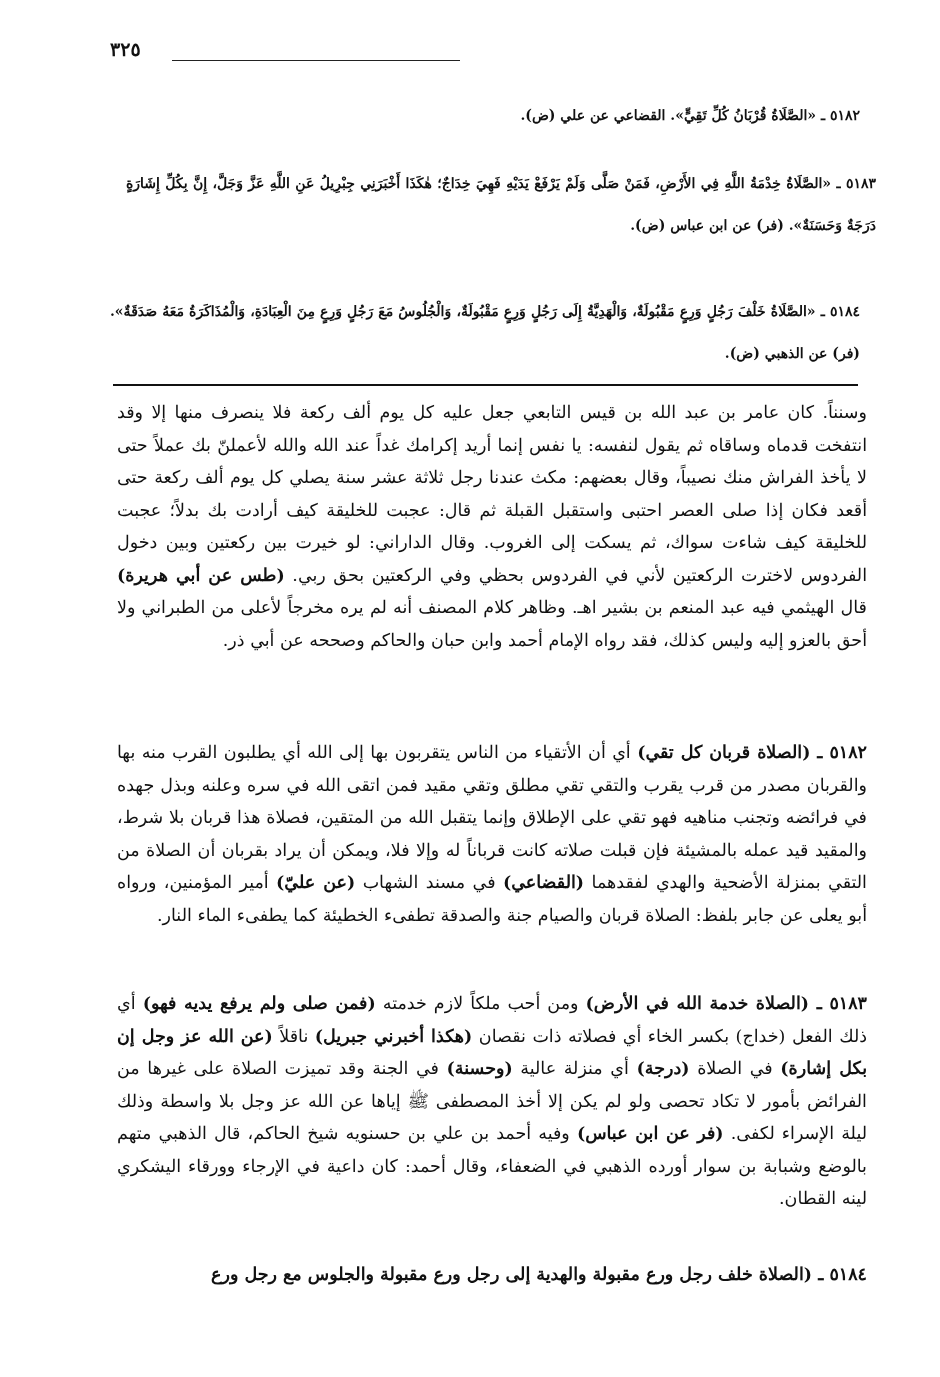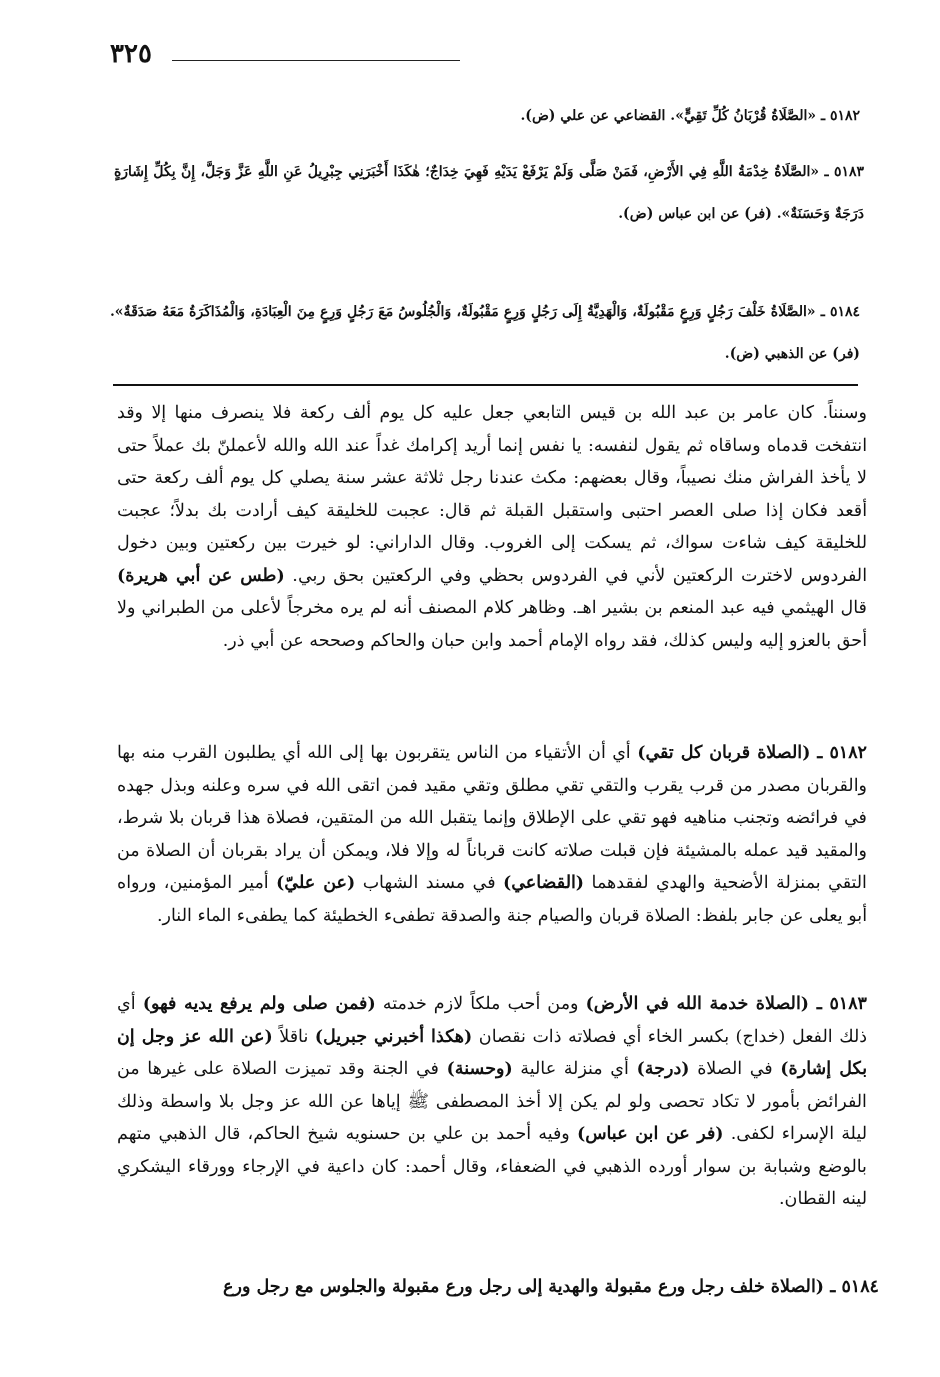--- a/index.html
+++ b/index.html
@@ -3,21 +3,21 @@
 <meta charset="utf-8">
 <style>
   html, body { margin: 0; padding: 0; background: #ffffff; }
   body { width: 940px; height: 1377px; position: relative; overflow: hidden;
          font-family: "DejaVu Serif", "Liberation Serif", serif; color: #111; }
   .page { position: absolute; left: 110px; top: 0; width: 750px; direction: rtl; }
 
   .header { position: absolute; top: 38px; left: 0; width: 750px; height: 34px; }
   .header-title { position: absolute; right: 0; top: 0; font-size: 19px; font-weight: bold; white-space: nowrap; }
   .header-rule { position: absolute; left: 62px; right: 400px; top: 22px; border-top: 1.5px solid #222; }
-  .page-number { position: absolute; left: 0; top: 0; font-size: 26px; font-weight: bold; }
+  .page-number { position: absolute; left: 0; top: 0; font-size: 19px; font-weight: bold; }
 
   .hadith { position: absolute; left: 0; width: 750px; font-size: 14px; line-height: 42px; text-align: justify; font-weight: 600; }
   .hadith .num { font-weight: bold; }
   .h1 { top: 94px; }
   .h2 { top: 146px; }
   .h3 { top: 290px; }
 
   .divider { position: absolute; top: 384px; left: 3px; width: 745px; border-top: 2.5px solid #111; }
 
   .commentary { position: absolute; left: 7px; width: 750px; font-size: 17.5px; line-height: 32.5px; text-align: justify; }
@@ -35,30 +35,30 @@
   <div class="header">
     <span class="header-rule"></span>
     <span class="page-number">٣٢٥</span>
   </div>
 
   <p class="hadith h1" style="margin:0">
     <span class="num">٥١٨٢ ـ</span>
     <span>«الصَّلَاةُ قُرْبَانُ كُلِّ تَقِيٍّ». القضاعي عن علي (ض).</span>
   </p>
 
-  <p class="hadith h2" style="margin:4px">
+  <p class="hadith h2" style="margin:16px">
     <span class="num">٥١٨٣ ـ</span>
     <span>«الصَّلَاةُ خِدْمَةُ اللَّهِ فِي الأَرْضِ، فَمَنْ صَلَّى وَلَمْ يَرْفَعْ يَدَيْهِ فَهِيَ خِدَاجٌ؛ هٰكَذَا أَخْبَرَنِي جِبْرِيلُ عَنِ اللَّهِ عَزَّ وَجَلَّ، إِنَّ بِكُلِّ إِشَارَةٍ دَرَجَةٌ وَحَسَنَةٌ». (فر) عن ابن عباس (ض).</span>
   </p>
 
   <p class="hadith h3" style="margin:0">
     <span class="num">٥١٨٤ ـ</span>
     <span>«الصَّلَاةُ خَلْفَ رَجُلٍ وَرِعٍ مَقْبُولَةٌ، وَالْهَدِيَّةُ إِلَى رَجُلٍ وَرِعٍ مَقْبُولَةٌ، وَالْجُلُوسُ مَعَ رَجُلٍ وَرِعٍ مِنَ الْعِبَادَةِ، وَالْمُذَاكَرَةُ مَعَهُ صَدَقَةٌ». (فر) عن الذهبي (ض).</span>
   </p>
 
   <div class="divider"></div>
 
   <p class="commentary c0" style="margin:0"><span>وسنناً. كان عامر بن عبد الله بن قيس التابعي جعل عليه كل يوم ألف ركعة فلا ينصرف منها إلا وقد انتفخت قدماه وساقاه ثم يقول لنفسه: يا نفس إنما أريد إكرامك غداً عند الله والله لأعملنّ بك عملاً حتى لا يأخذ الفراش منك نصيباً، وقال بعضهم: مكث عندنا رجل ثلاثة عشر سنة يصلي كل يوم ألف ركعة حتى أقعد فكان إذا صلى العصر احتبى واستقبل القبلة ثم قال: عجبت للخليقة كيف أرادت بك بدلاً؛ عجبت للخليقة كيف شاءت سواك، ثم يسكت إلى الغروب. وقال الداراني: لو خيرت بين ركعتين وبين دخول الفردوس لاخترت الركعتين لأني في الفردوس بحظي وفي الركعتين بحق ربي. </span><span class="bold">(طس عن أبي هريرة)</span><span> قال الهيثمي فيه عبد المنعم بن بشير اهـ. وظاهر كلام المصنف أنه لم يره مخرجاً لأعلى من الطبراني ولا أحق بالعزو إليه وليس كذلك، فقد رواه الإمام أحمد وابن حبان والحاكم وصححه عن أبي ذر.</span></p>
   <p class="commentary c1" style="margin:0"><span class="num">٥١٨٢ ـ </span><span class="bold">(الصلاة قربان كل تقي)</span><span> أي أن الأتقياء من الناس يتقربون بها إلى الله أي يطلبون القرب منه بها والقربان مصدر من قرب يقرب والتقي تقي مطلق وتقي مقيد فمن اتقى الله في سره وعلنه وبذل جهده في فرائضه وتجنب مناهيه فهو تقي على الإطلاق وإنما يتقبل الله من المتقين، فصلاة هذا قربان بلا شرط، والمقيد قيد عمله بالمشيئة فإن قبلت صلاته كانت قرباناً له وإلا فلا، ويمكن أن يراد بقربان أن الصلاة من التقي بمنزلة الأضحية والهدي لفقدهما </span><span class="bold">(القضاعي)</span><span> في مسند الشهاب </span><span class="bold">(عن عليّ)</span><span> أمير المؤمنين، ورواه أبو يعلى عن جابر بلفظ: الصلاة قربان والصيام جنة والصدقة تطفىء الخطيئة كما يطفىء الماء النار.</span></p>
   <p class="commentary c2" style="margin:0"><span class="num">٥١٨٣ ـ </span><span class="bold">(الصلاة خدمة الله في الأرض)</span><span> ومن أحب ملكاً لازم خدمته </span><span class="bold">(فمن صلى ولم يرفع يديه فهو)</span><span> أي ذلك الفعل (خداج) بكسر الخاء أي فصلاته ذات نقصان </span><span class="bold">(هكذا أخبرني جبريل)</span><span> ناقلاً </span><span class="bold">(عن الله عز وجل إن بكل إشارة)</span><span> في الصلاة </span><span class="bold">(درجة)</span><span> أي منزلة عالية </span><span class="bold">(وحسنة)</span><span> في الجنة وقد تميزت الصلاة على غيرها من الفرائض بأمور لا تكاد تحصى ولو لم يكن إلا أخذ المصطفى ﷺ إياها عن الله عز وجل بلا واسطة وذلك ليلة الإسراء لكفى. </span><span class="bold">(فر عن ابن عباس)</span><span> وفيه أحمد بن علي بن حسنويه شيخ الحاكم، قال الذهبي متهم بالوضع وشبابة بن سوار أورده الذهبي في الضعفاء، وقال أحمد: كان داعية في الإرجاء وورقاء اليشكري لينه القطان.</span></p>
-  <p class="commentary c3" style="margin:12px"><span class="num">٥١٨٤ ـ </span><span class="bold">(الصلاة خلف رجل ورع مقبولة والهدية إلى رجل ورع مقبولة والجلوس مع رجل ورع</span></p>
+  <p class="commentary c3" style="margin:0"><span class="num">٥١٨٤ ـ </span><span class="bold">(الصلاة خلف رجل ورع مقبولة والهدية إلى رجل ورع مقبولة والجلوس مع رجل ورع</span></p>
 
 </div>
 
 </body></html>

